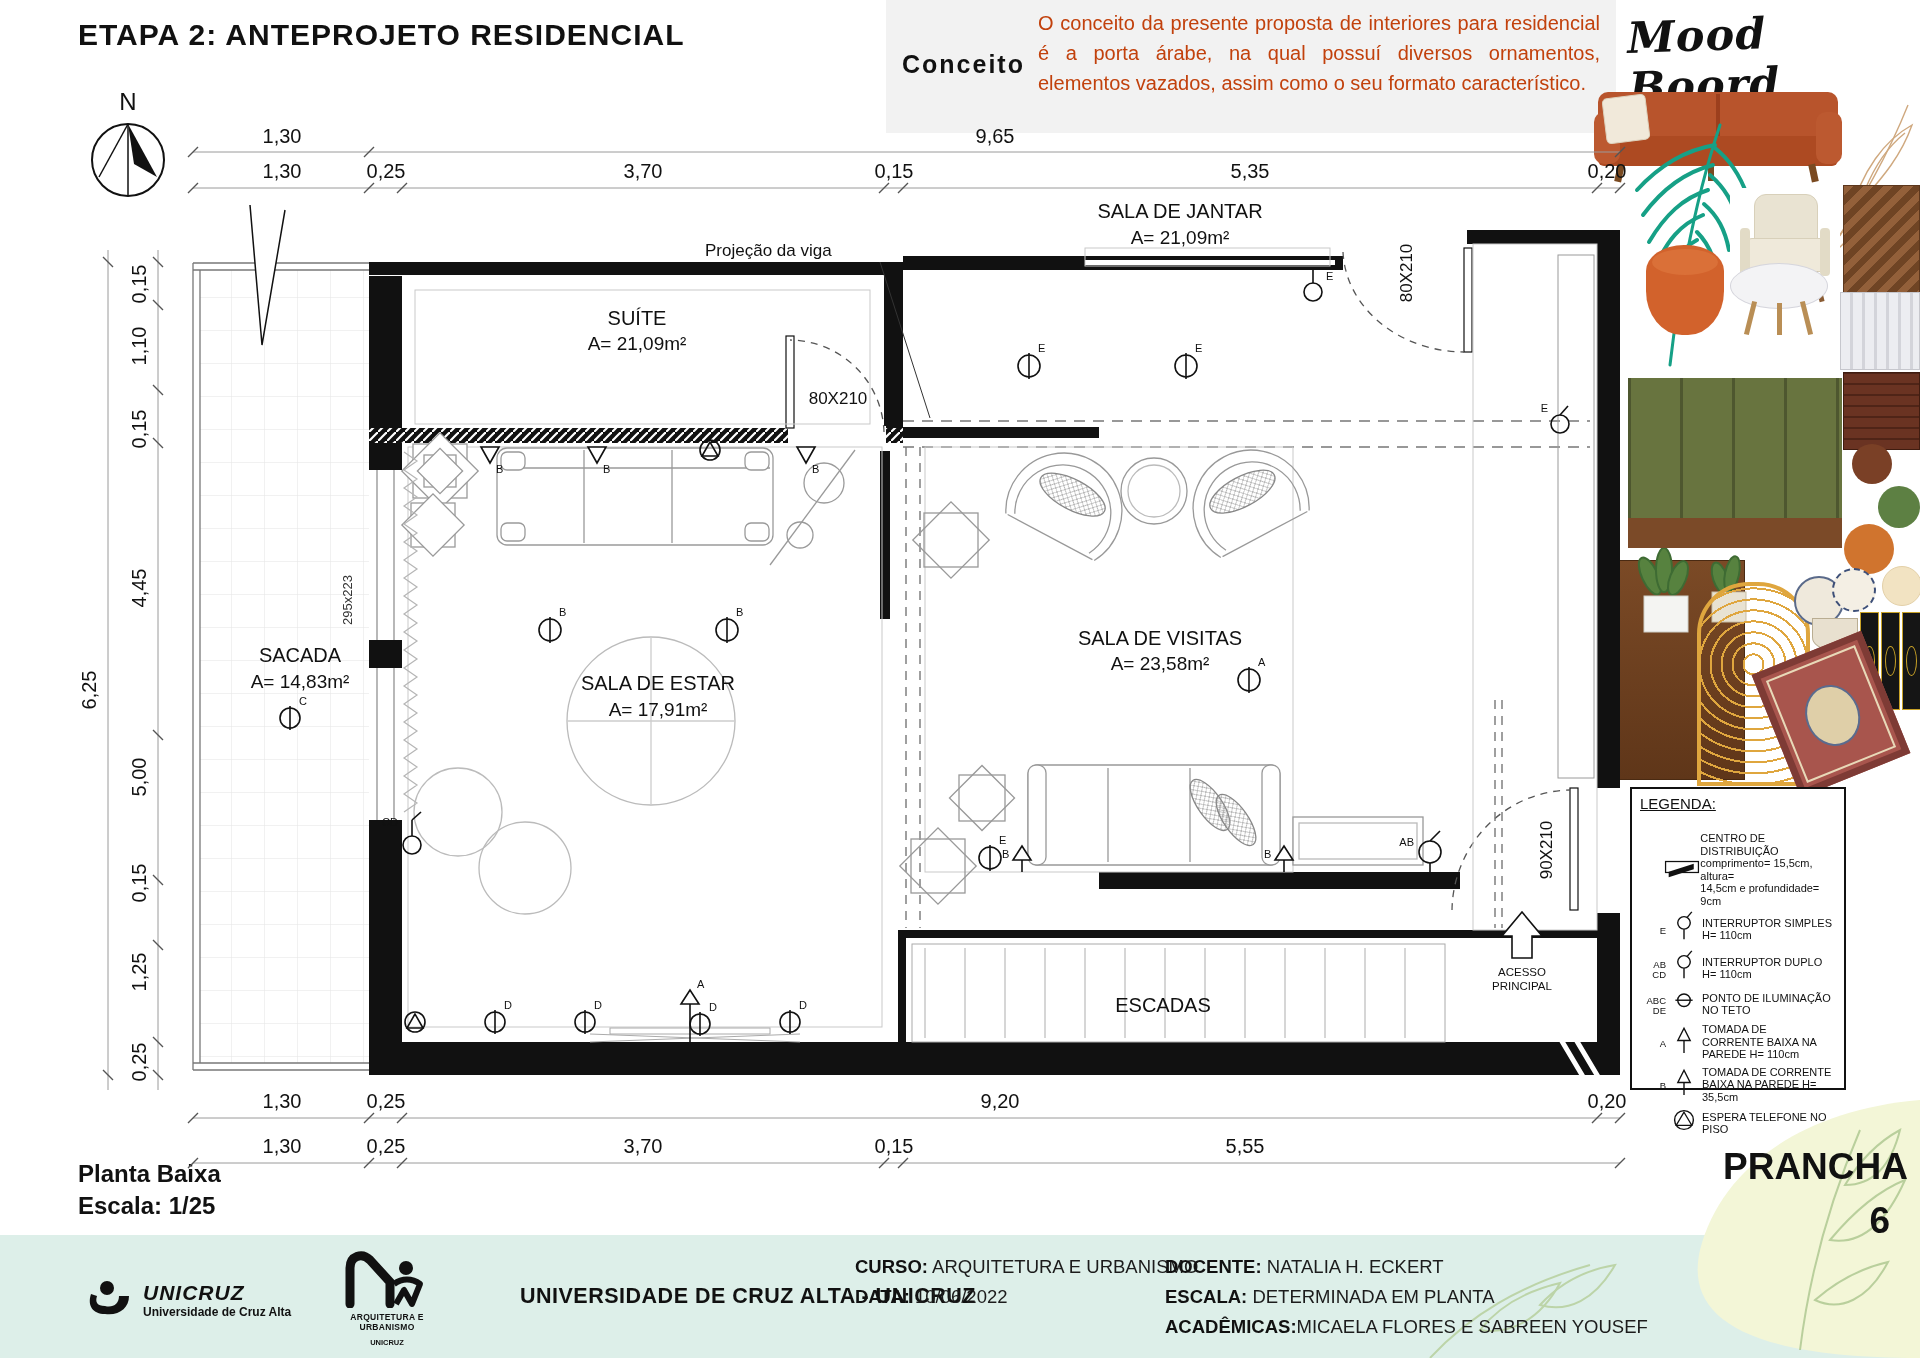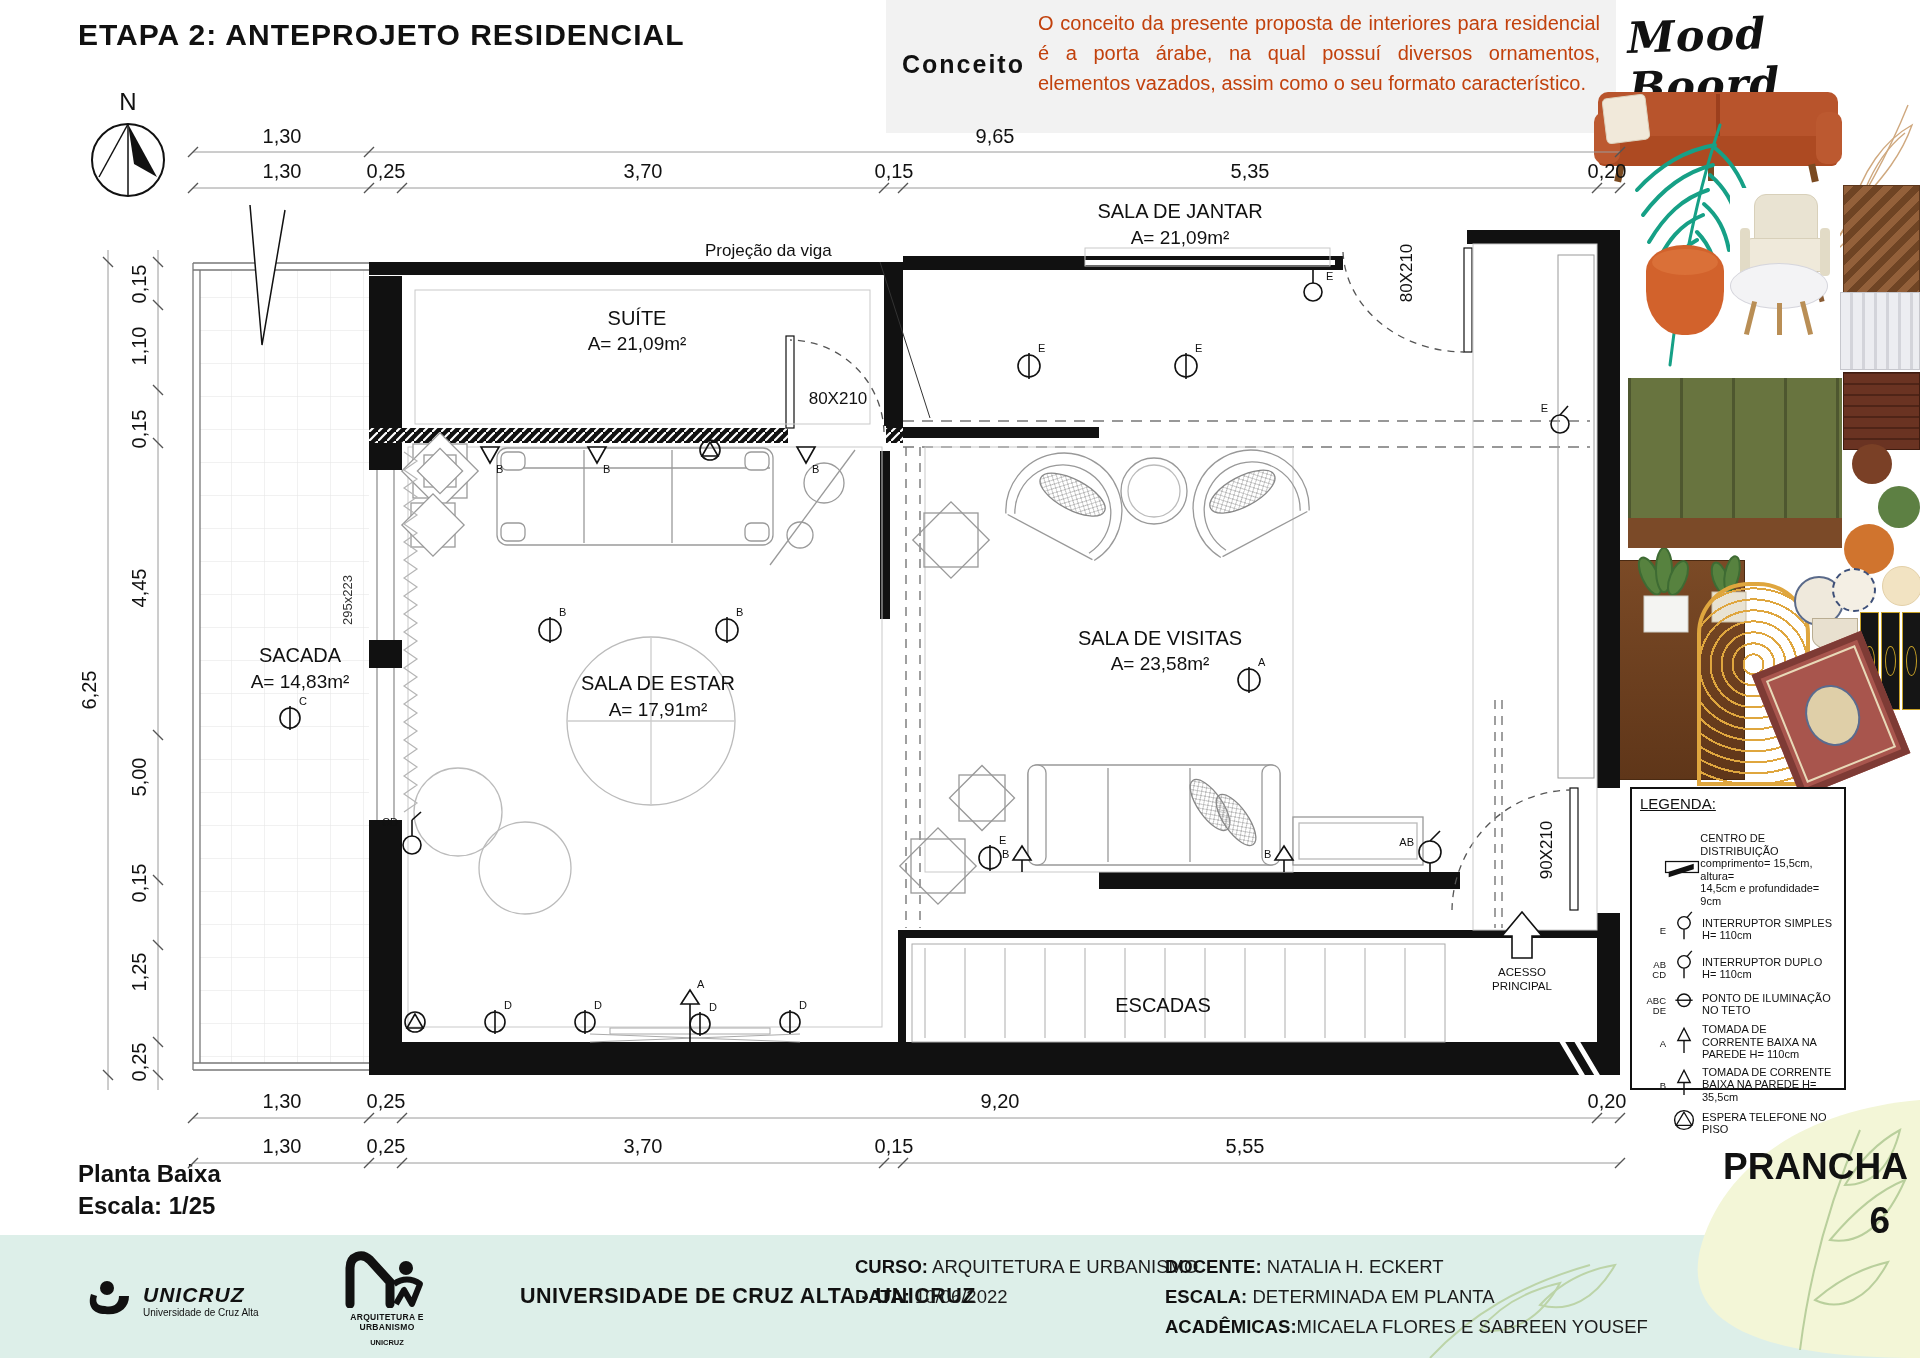--- a/index.html
+++ b/index.html
@@ -697,21 +697,21 @@
   </div>
 
   <div class="abs" id="logo-unicruz">
     <svg width="52" height="44" viewBox="0 0 52 44">
       <circle cx="22" cy="10" r="7" fill="#111"></circle>
       <path d="M6,16 C2,28 8,36 20,36 L20,28 C12,28 10,24 12,18 Z" fill="#111"></path>
       <path d="M20,36 C34,38 44,30 44,18 L34,18 C34,26 28,30 20,28 Z" fill="#111"></path>
     </svg>
     <div style="margin-left:6px;">
       <div style="font-size:21px;font-weight:bold;font-style:italic;letter-spacing:1px;">UNICRUZ</div>
-      <div style="font-size:10px;font-weight:normal;">Universidade de Cruz Alta</div>
+      <div style="font-size:12px;font-weight:bold;">Universidade de Cruz Alta</div>
     </div>
   </div>
 
   <div class="abs" id="logo-au">
     <svg width="110" height="58" viewBox="0 0 110 58">
       <path d="M18,54 L18,18 C18,6 30,2 38,10 L58,32 L58,54" fill="none" stroke="#111" stroke-width="9" stroke-linecap="round"></path>
       <circle cx="74" cy="18" r="7" fill="#111"></circle>
       <path d="M62,34 C70,28 80,28 88,34 L80,54 L72,40 L64,54" fill="none" stroke="#111" stroke-width="6" stroke-linejoin="round"></path>
     </svg>
     <div style="font-size:8.5px;font-weight:bold;letter-spacing:.3px;">ARQUITETURA E URBANISMO</div>

